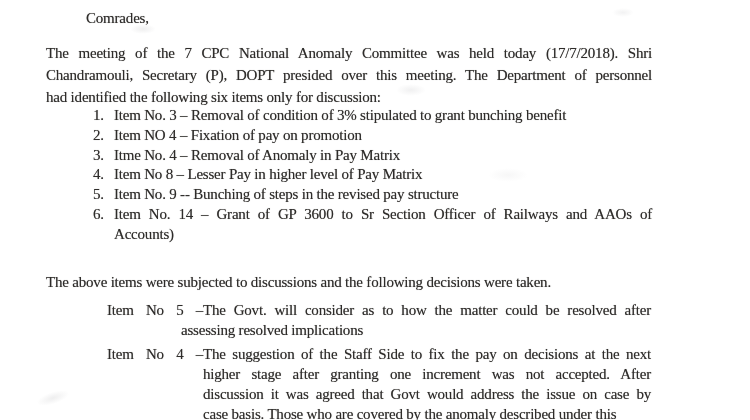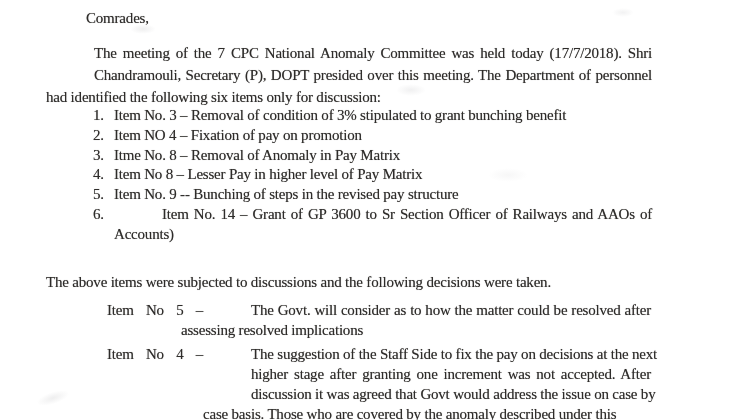--- a/index.html
+++ b/index.html
@@ -20,21 +20,20 @@
 
   .abs { position: absolute; }
 
   .line { white-space: nowrap; }
   
   .stretch {
     text-align: justify;
     -moz-text-align-last: justify;
     text-align-last: justify;
     white-space: nowrap;
-    margin-left: 48px;
   }
 
   .salutation { left: 46px; top: 8px; line-height: 20px; margin-left: 40px; }
 
   .intro { left: 46px; top: 42px; width: 606px; line-height: 22px; }
 
   .agenda { left: 93px; top: 106px; }
   .agenda-item { display: flex; line-height: 19.8px; }
   .agenda-item .num { width: 21px; flex: 0 0 21px; }
   .agenda-item .item-lines { width: 538px; }
@@ -93,21 +92,21 @@
     </div>
     <div class="agenda-item">
       <span class="num">2.</span>
       <div class="item-lines">
         <div class="line">Item NO 4 – Fixation of pay on promotion</div>
       </div>
     </div>
     <div class="agenda-item">
       <span class="num">3.</span>
       <div class="item-lines">
-        <div class="line">Itme No. 8 – Removal of Anomaly in Pay Matrix</div>
+        <div class="line">Itme No. 4 – Removal of Anomaly in Pay Matrix</div>
       </div>
     </div>
     <div class="agenda-item">
       <span class="num">4.</span>
       <div class="item-lines">
         <div class="line">Item No 8 – Lesser Pay in higher level of Pay Matrix</div>
       </div>
     </div>
     <div class="agenda-item">
       <span class="num">5.</span>

